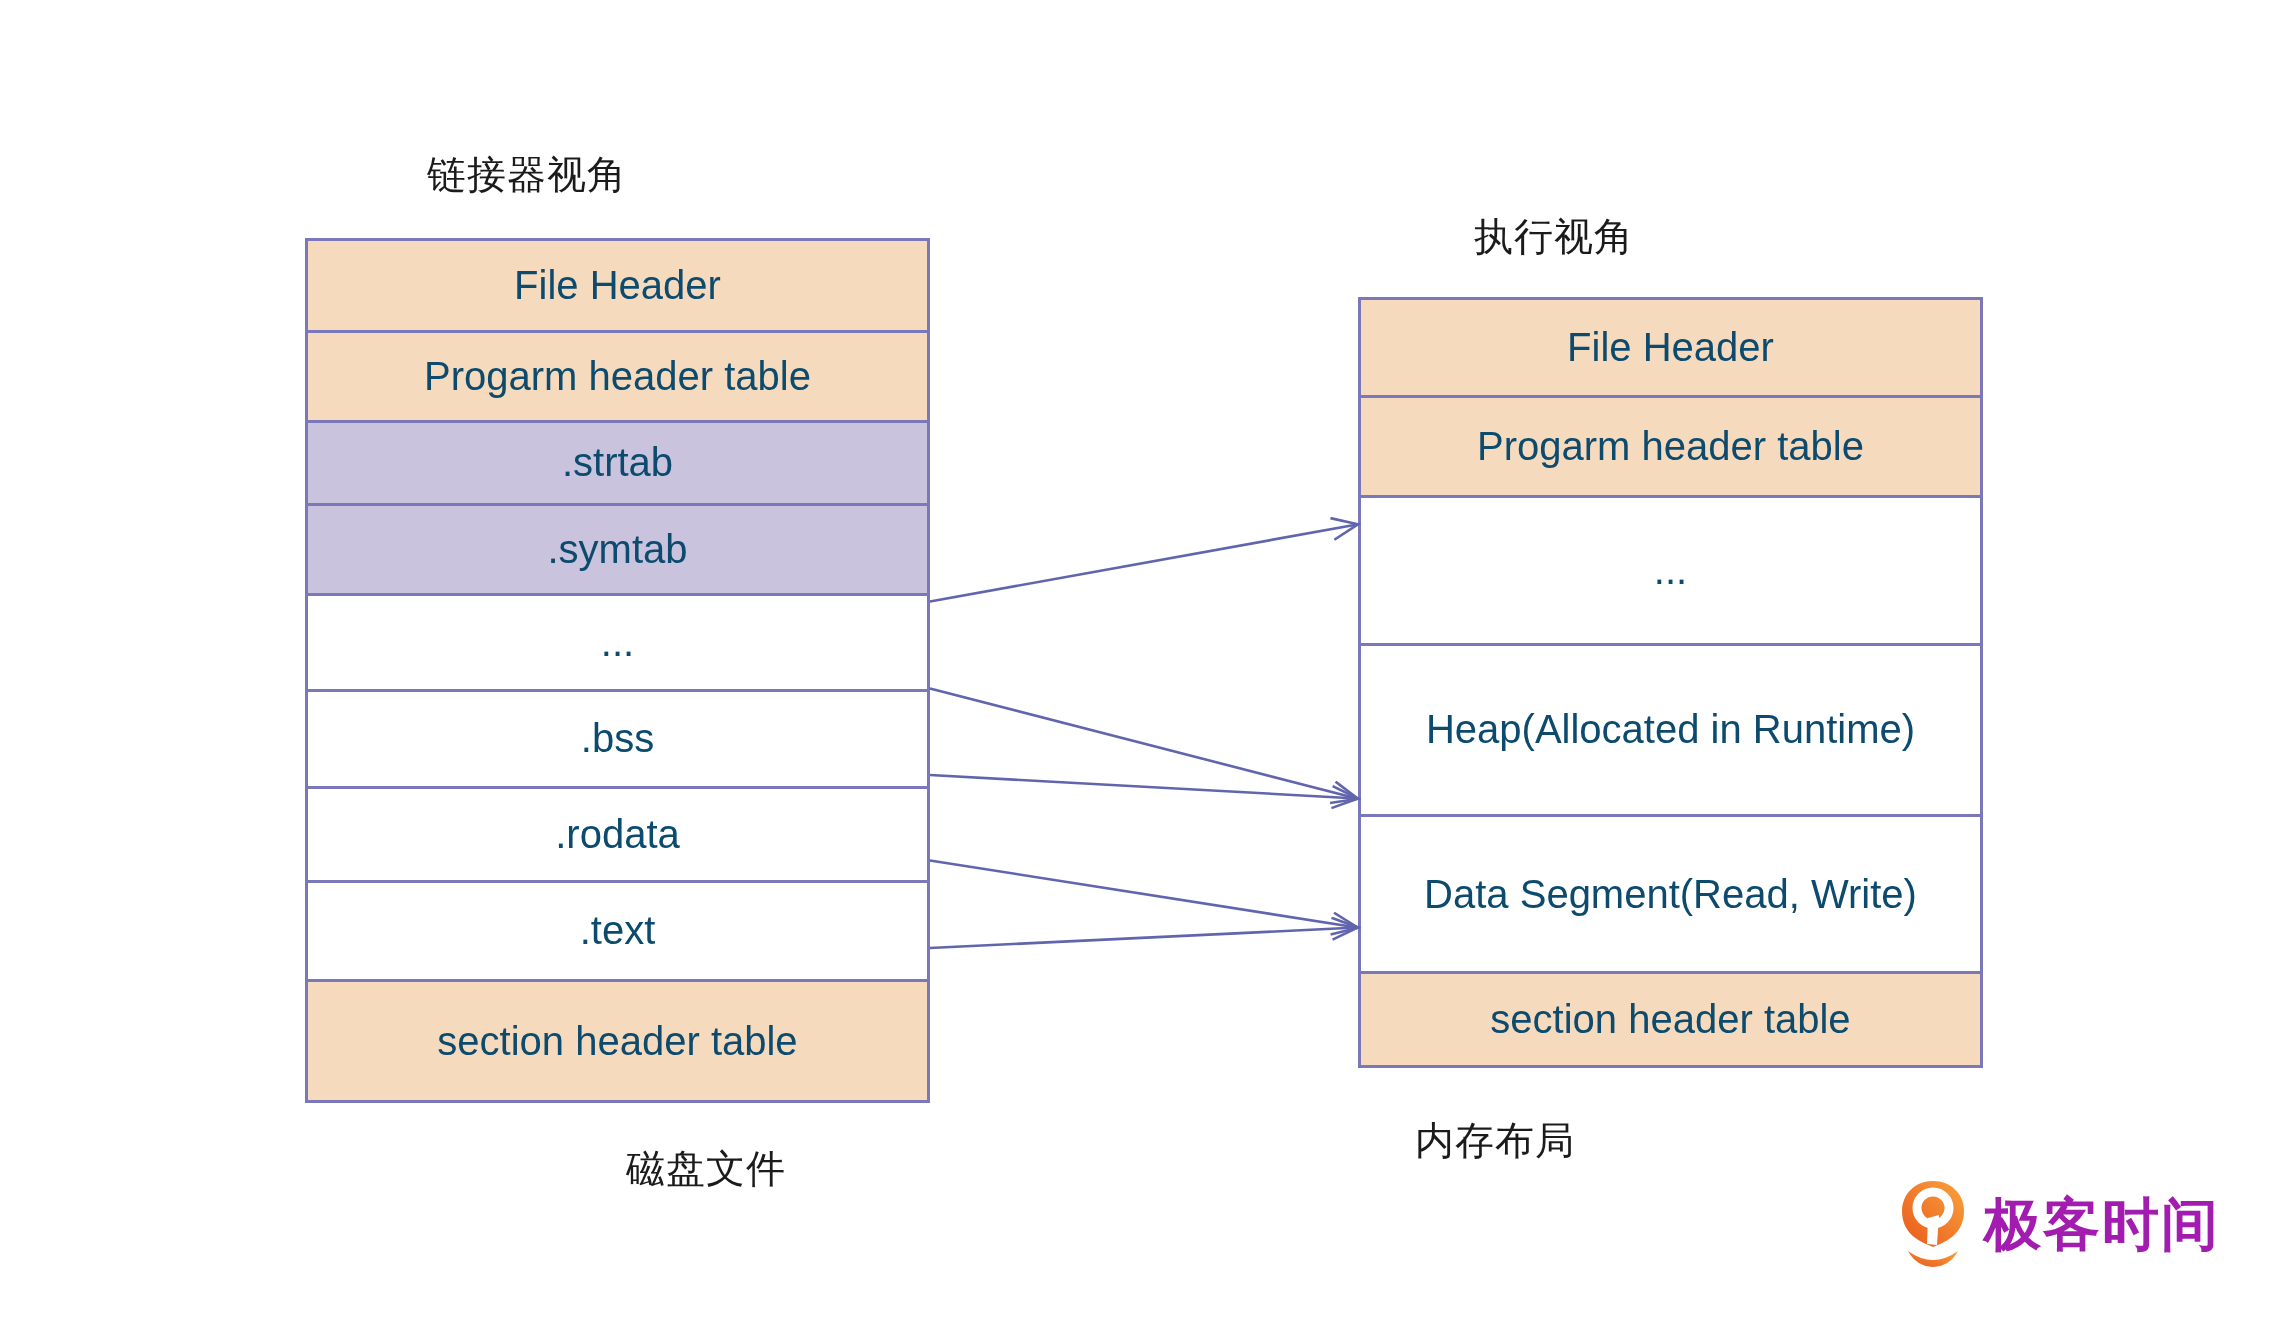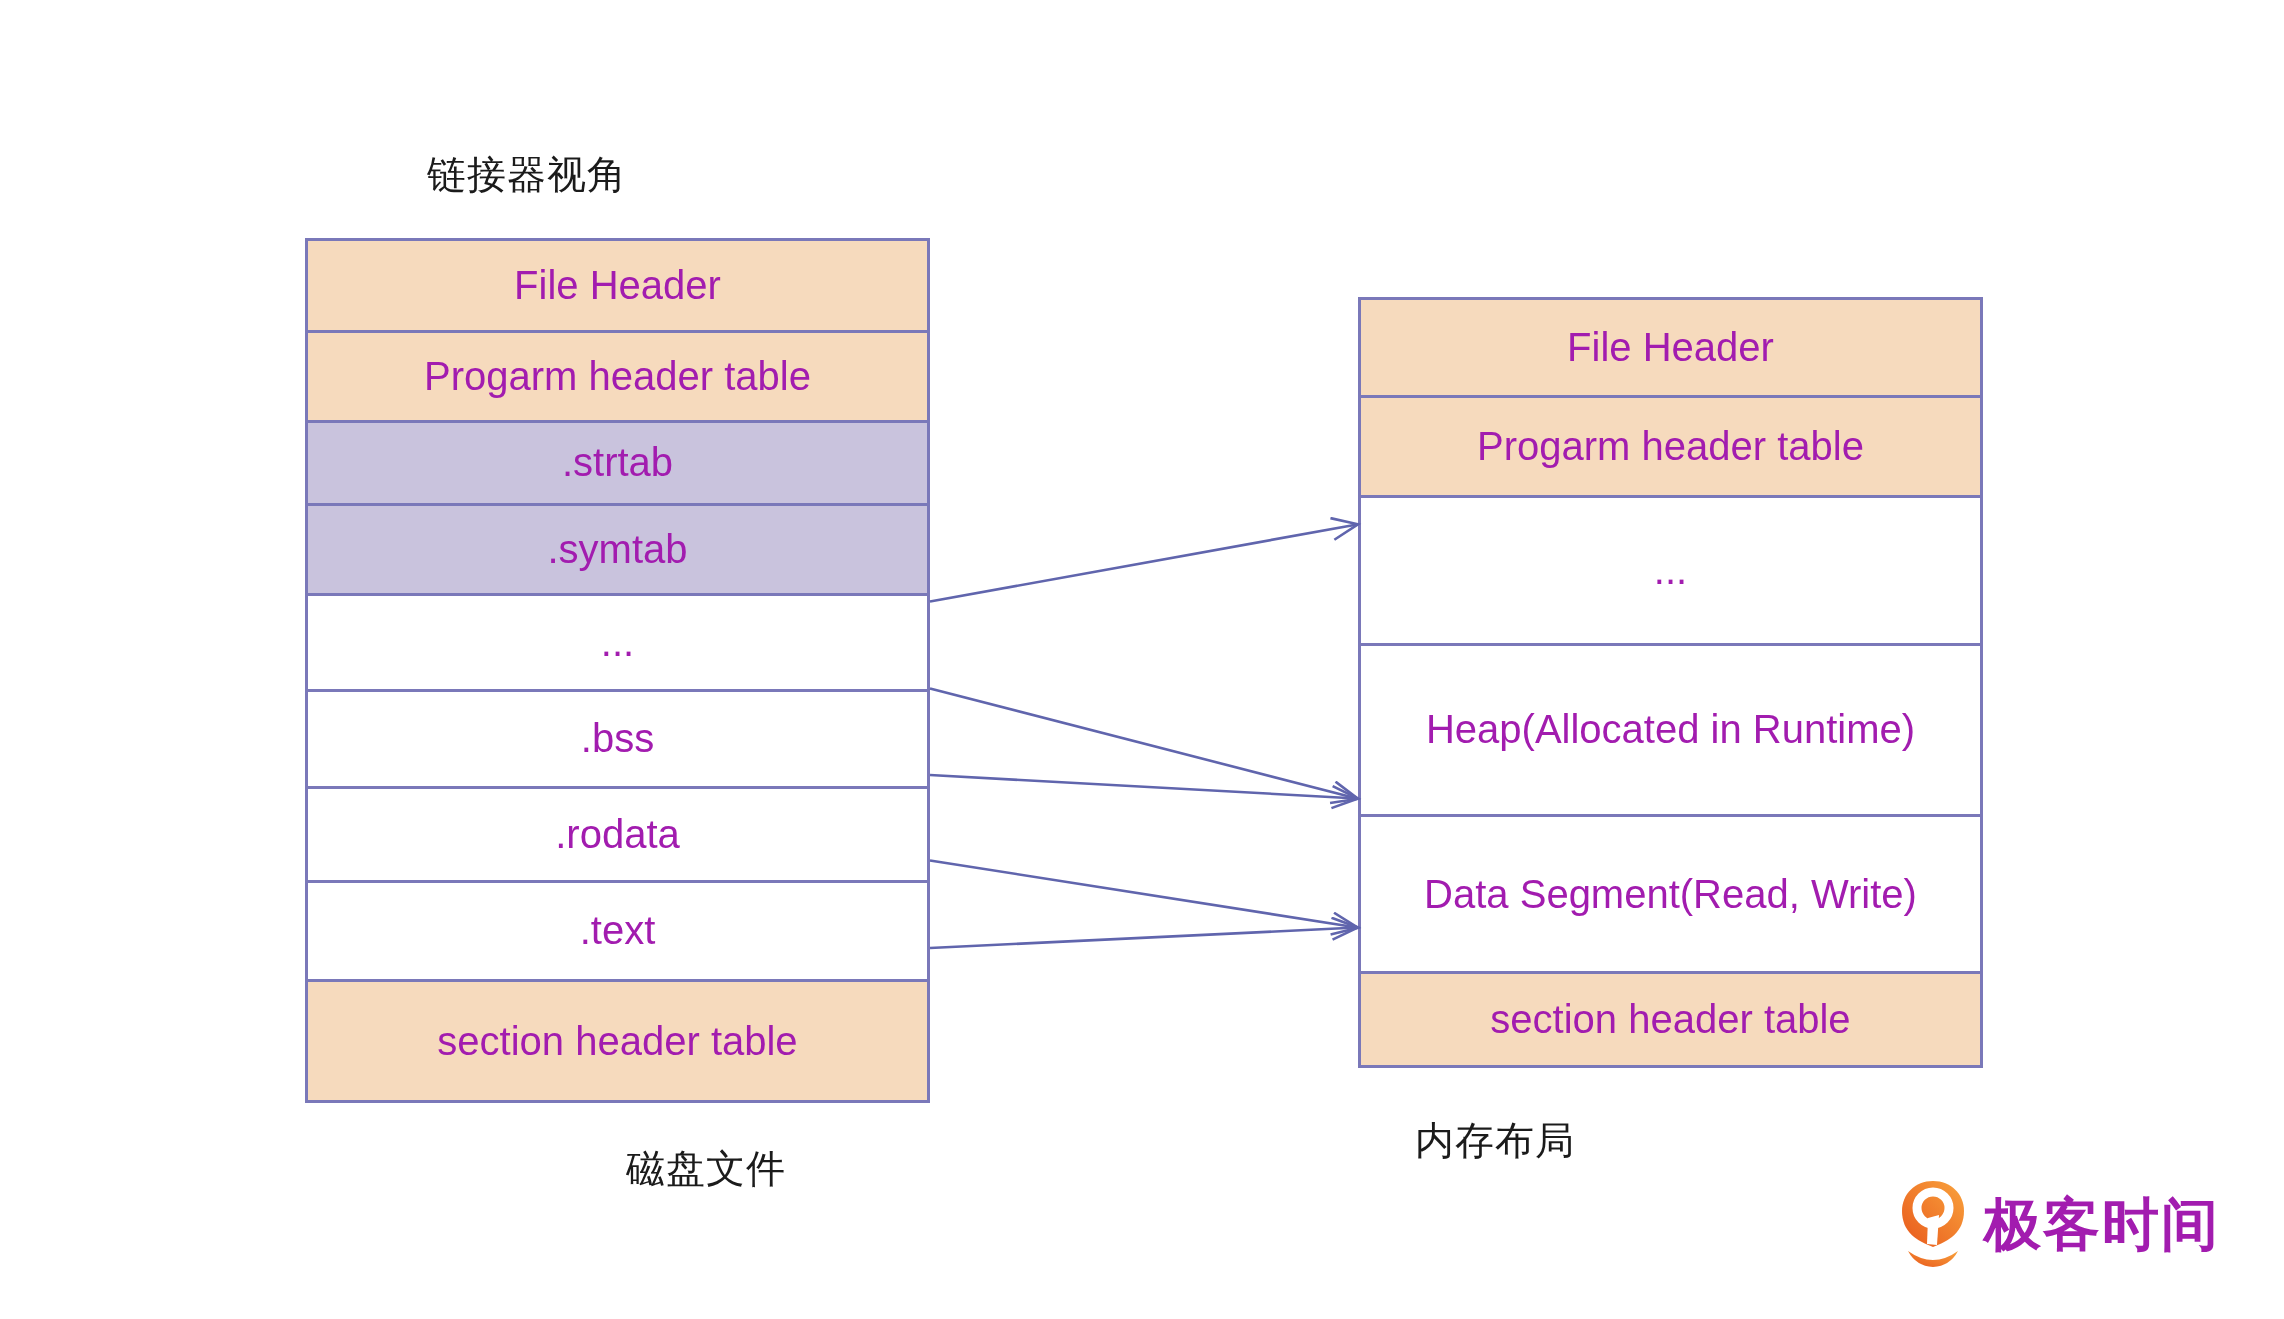--- a/index.html
+++ b/index.html
@@ -27,21 +27,21 @@
     flex-direction:column;
     background:#ffffff;
   }
   .row{
     display:flex;
     align-items:center;
     justify-content:center;
     box-sizing:border-box;
     border-bottom:3px solid var(--border,#7a78b9);
     font-size:40px;
-    color:#a21caf;
+    color:#0c4a6e;
     min-height:0;
     flex-basis:0;
   }
   .row:last-child{border-bottom:none;}
   .fill-peach{background:var(--peach,#f6dabd);}
   .fill-purple{background:var(--purple,#c9c3dd);}
   .fill-white{background:#ffffff;}
   #arrow-layer{
     position:absolute;
     left:0;top:0;
@@ -61,20 +61,21 @@
     letter-spacing:2px;
   }
 </style>
 </head>
 <body>
 
 <div id="canvas">
 
   <div class="view-title" style="left:347px;top:148px;">链接器视角</div>
 
+  <div class="view-title" style="left:1374px;top:210px;">执行视角</div>
 
   <div class="box" id="left-box" style="left:305px;top:238px;width:625px;height:865px;">
       <div class="row fill-peach" style="flex-grow: 83;">
         <span>File Header</span>
       </div>
       <div class="row fill-peach" style="flex-grow: 81;">
         <span>Progarm header table</span>
       </div>
       <div class="row fill-purple" style="flex-grow: 75;">
         <span>.strtab</span>

